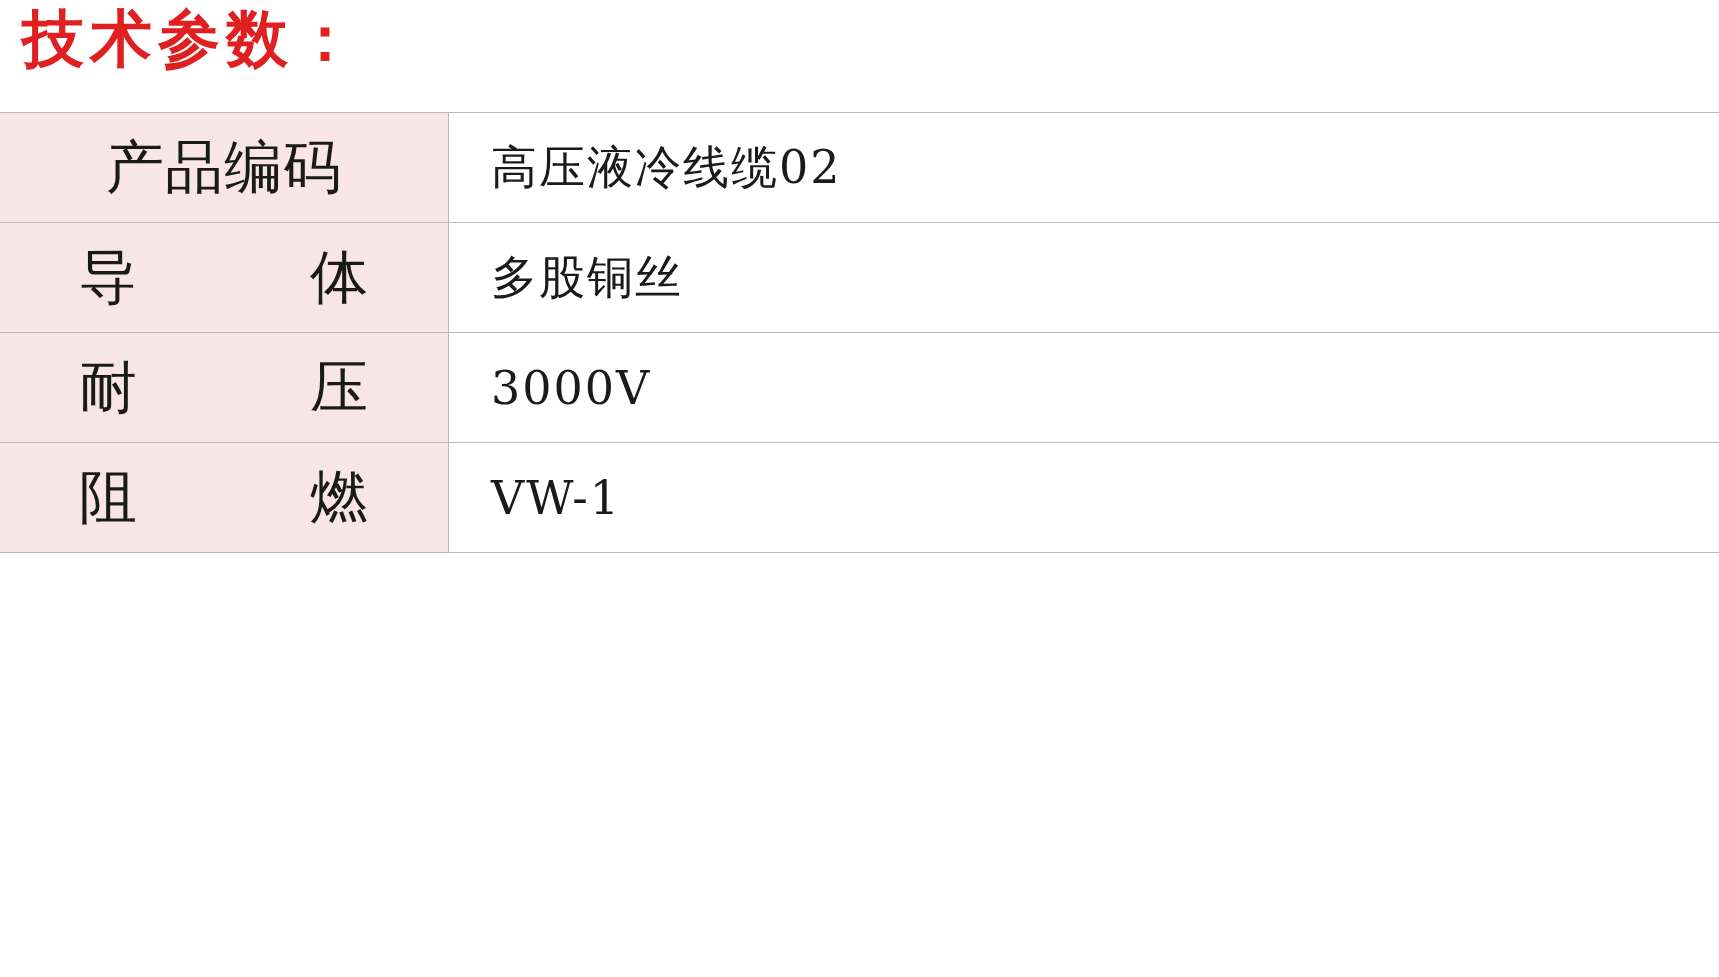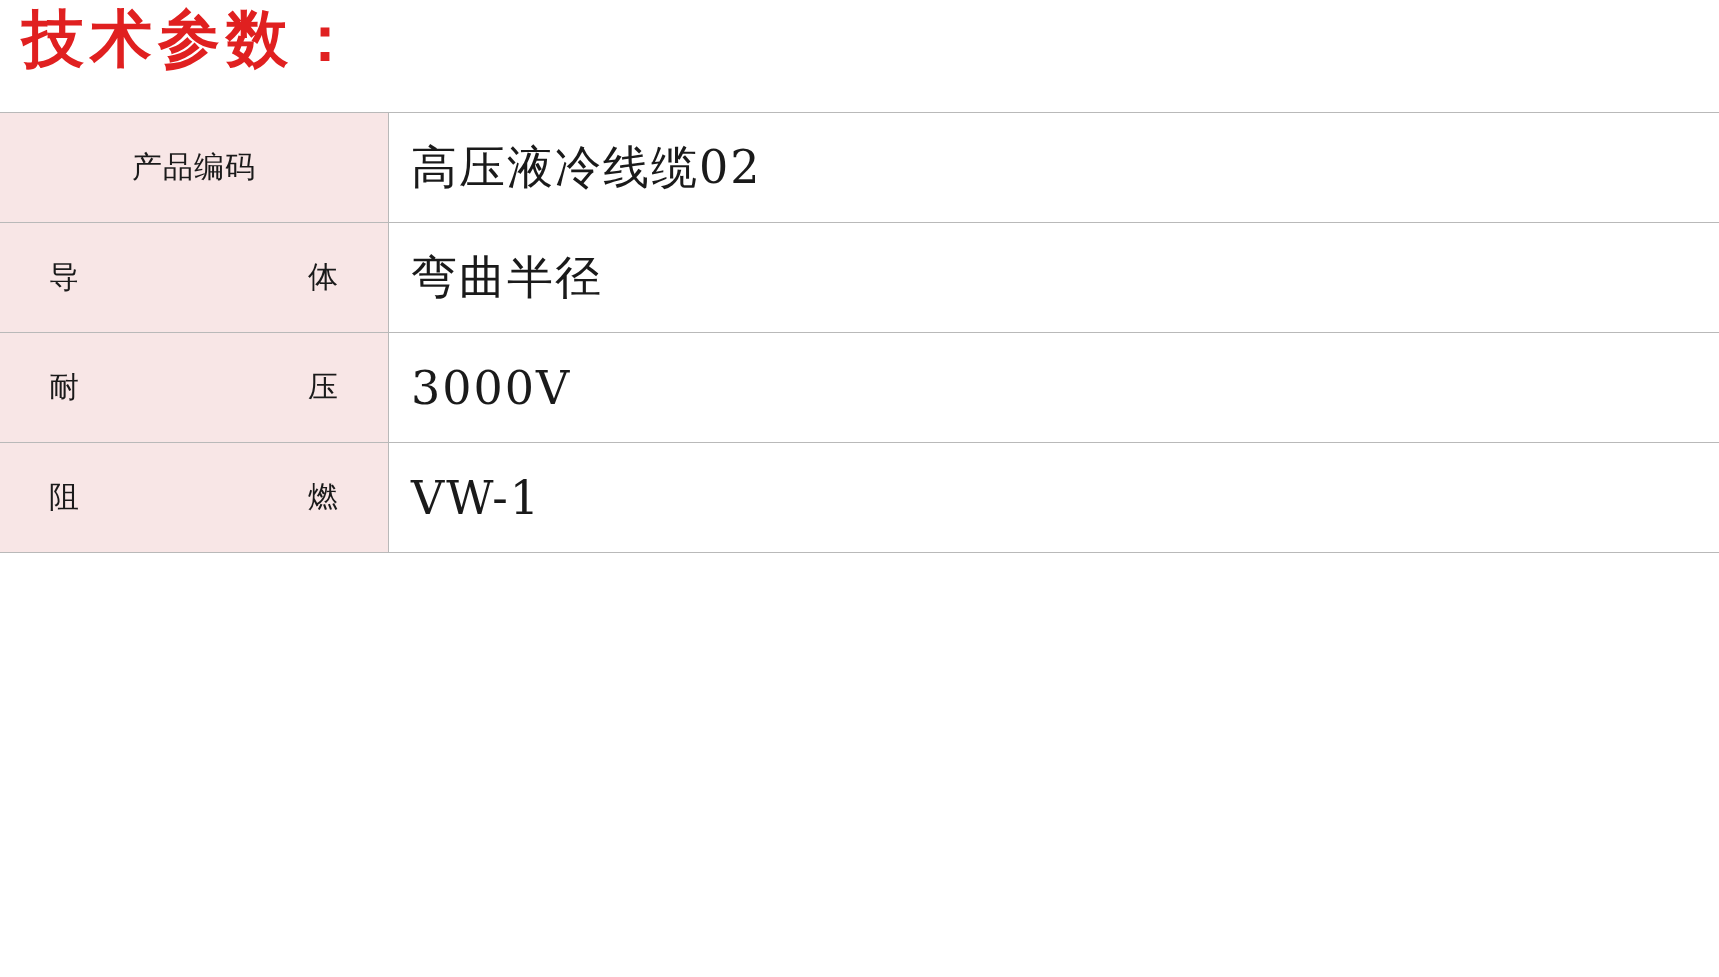--- a/index.html
+++ b/index.html
@@ -40,32 +40,32 @@
   }
   .spec-table tr {
     height: 110px;
   }
   .spec-table td {
     border: 1px solid #b9b9b9;
     padding: 0;
     vertical-align: middle;
   }
   .spec-table td.label {
-    width: 388px;
+    width: 448px;
     background: #f8e6e6;
     border-left: none;
     text-align: center;
-    font-size: 30px;
+    font-size: 58px;
     color: #1a1a1a;
     letter-spacing: 1px;
   }
   .spec-table td.value {
     background: #ffffff;
     border-right: none;
-    padding-left: 22px;
+    padding-left: 42px;
     font-size: 46px;
     color: #1a1a1a;
     letter-spacing: 2px;
     font-family: "DejaVu Serif", "Liberation Serif", serif;
   }
   .label-inner {
     display: inline-block;
     width: 290px;
     text-align: justify;
     text-align-last: justify;
@@ -89,21 +89,21 @@
         <td class="label">
           <span class="label-inner compact">产品编码</span>
         </td>
         <td class="value">高压液冷线缆02</td>
       </tr>
 
       <tr>
         <td class="label">
           <span class="label-inner">导体</span>
         </td>
-        <td class="value">弯曲半径</td>
+        <td class="value">多股铜丝</td>
       </tr>
 
 
 
       <tr>
         <td class="label">
           <span class="label-inner">耐压</span>
         </td>
         <td class="value">3000V</td>
       </tr>

